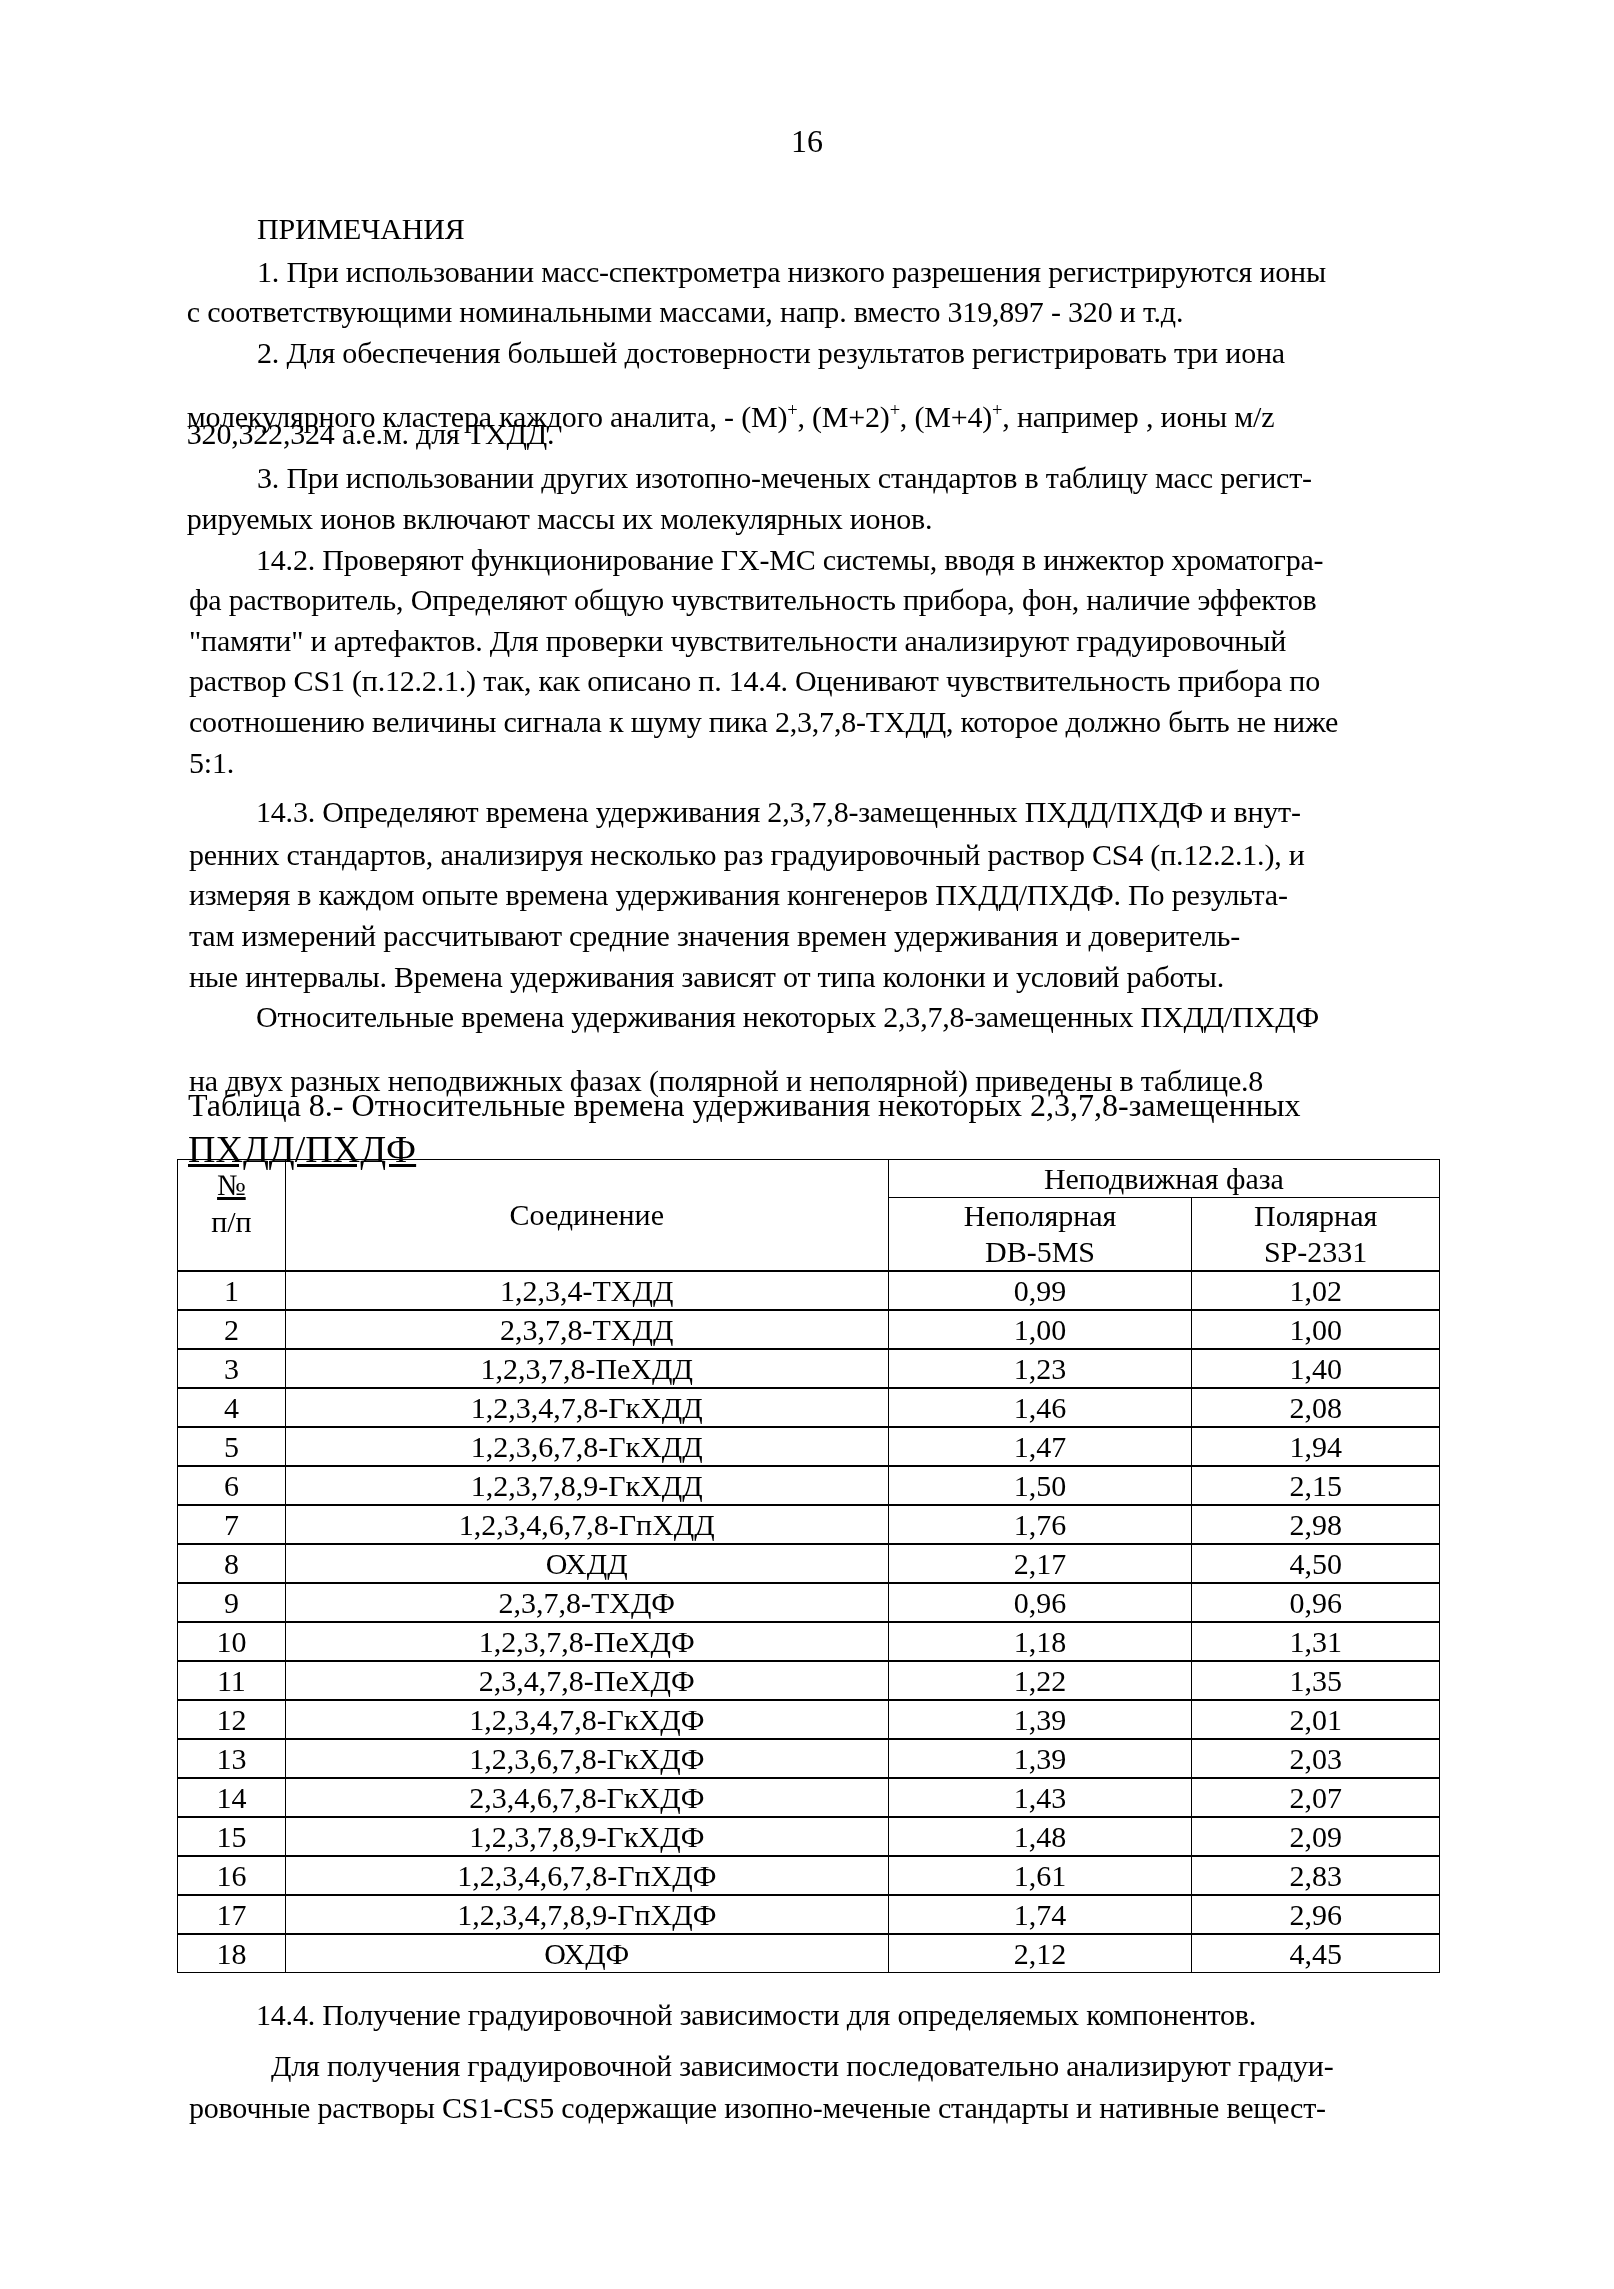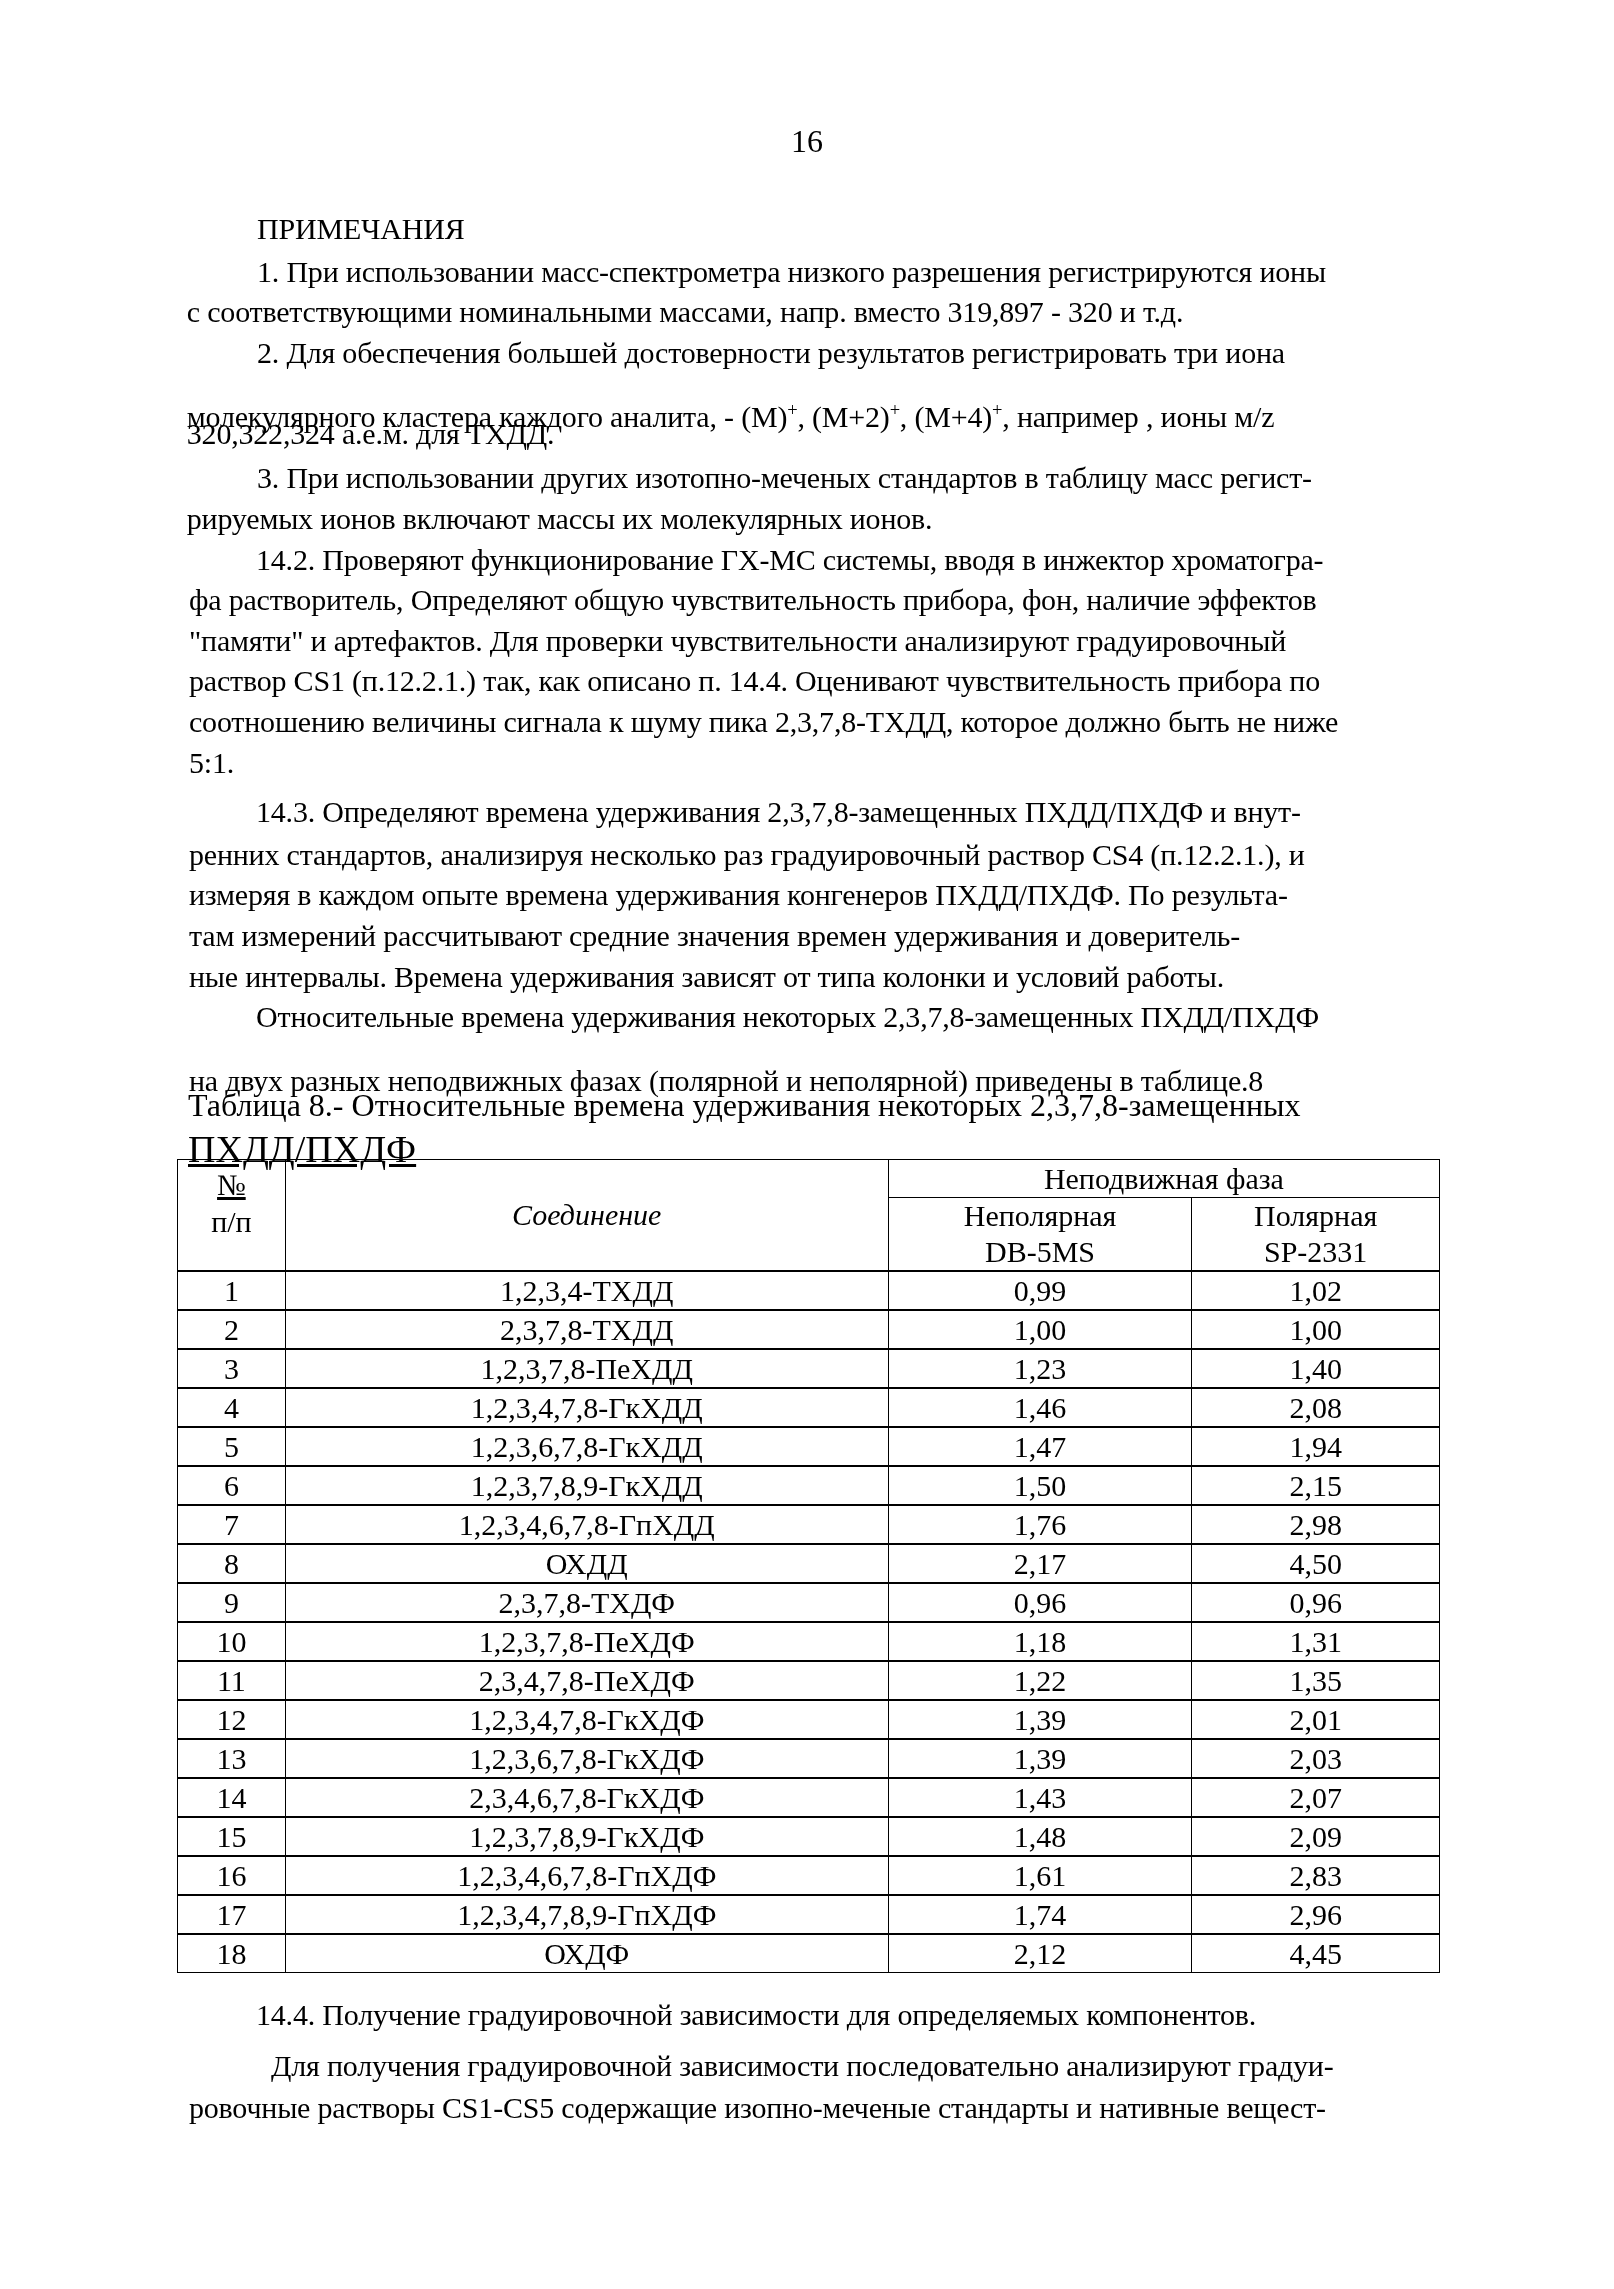--- a/index.html
+++ b/index.html
@@ -17,21 +17,21 @@
   .table-caption2 { position: absolute; left: 188px; top: 1096px; font-size: 38px; white-space: nowrap; }
 
   table.rt {
     position: absolute; left: 177px; top: 1129px; width: 1263px;
     border-collapse: collapse; font-size: 30px;
   }
   table.rt td, table.rt th {
     border: 1.8px solid #000; text-align: center; font-weight: normal; padding: 0;
   }
   table.rt th.hno { width: 103px; vertical-align: top; padding-top: 5.5px; line-height: 1.25; }
-  table.rt th.hname { width: 581px; font-style: italic; }
+  table.rt th.hname { width: 581px; }
   table.rt th.hphase { height: 37px; }
   table.rt th.hsub { width: 292px; height: 68px; line-height: 1.2; }
   table.rt th.hsub2 { width: 238px; line-height: 1.2; }
   table.rt td { height: 37px; }
   table.rt tr.r td { border-top: 2.8px solid #000; }
   .numsign { text-decoration: underline; }
 </style>
 </head>
 <body>
 

